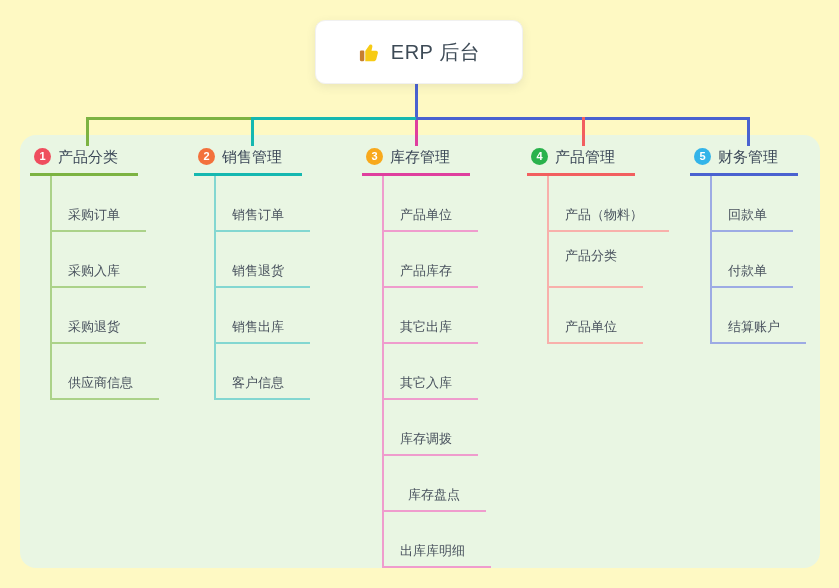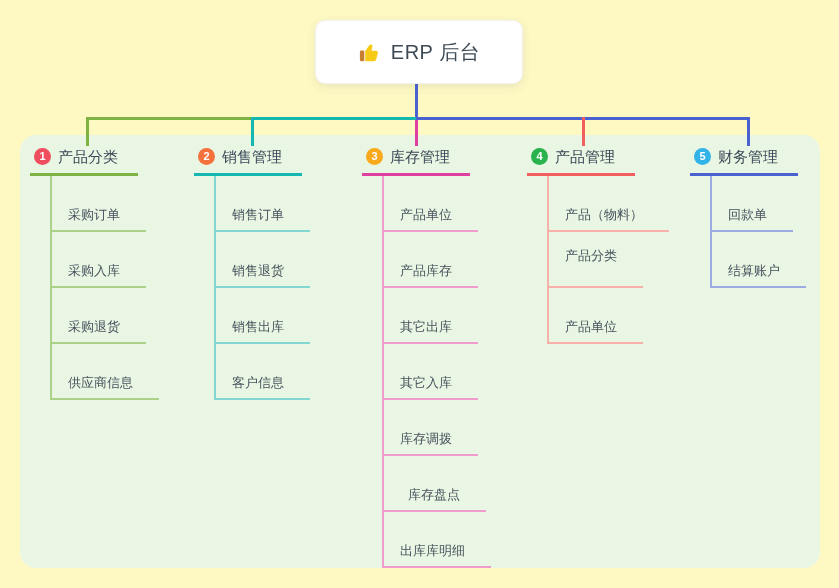--- a/index.html
+++ b/index.html
@@ -192,18 +192,21 @@
           </div>
         </div></div>
       <div class="branch" style="left: 690px;"><div class="branch-header" style="border-bottom-color: rgb(74, 98, 208);">
           <span class="badge" style="background: rgb(51, 180, 233);">5</span>
           <span class="branch-label">财务管理</span>
         </div><div class="children" style="border-left-color: rgb(157, 171, 228);">
           <div class="child" style="border-bottom-color: rgb(157, 171, 228);">
             <span class="child-label">回款单</span>
           </div>
           <div class="child" style="border-bottom-color: rgb(157, 171, 228);">
+            <span class="child-label">付款单</span>
+          </div>
+          <div class="child" style="border-bottom-color: rgb(157, 171, 228);">
             <span class="child-label">结算账户</span>
           </div>
         </div></div>
     </div>
 
 </div>
 
 </body></html>

